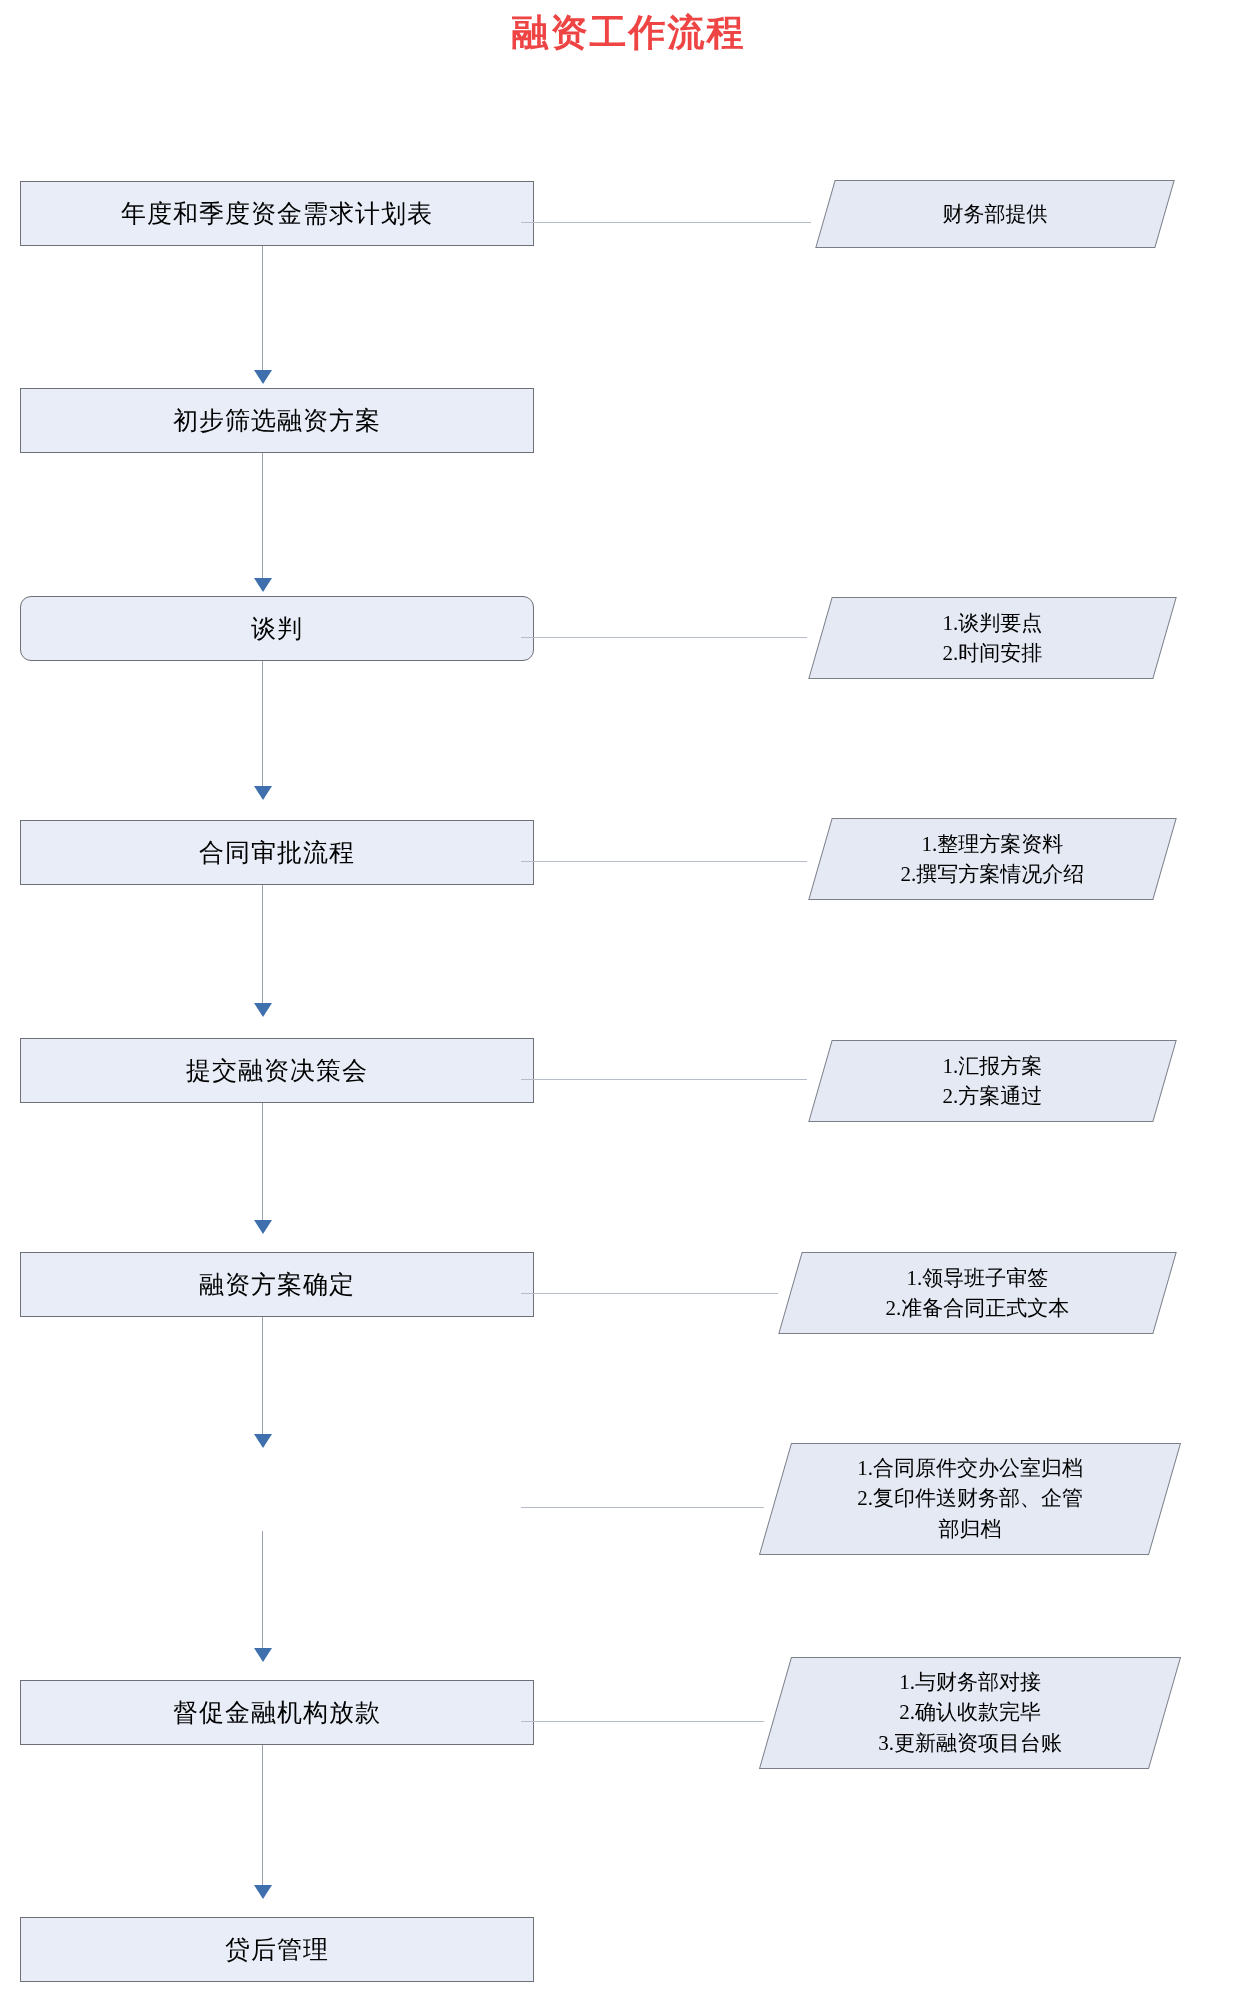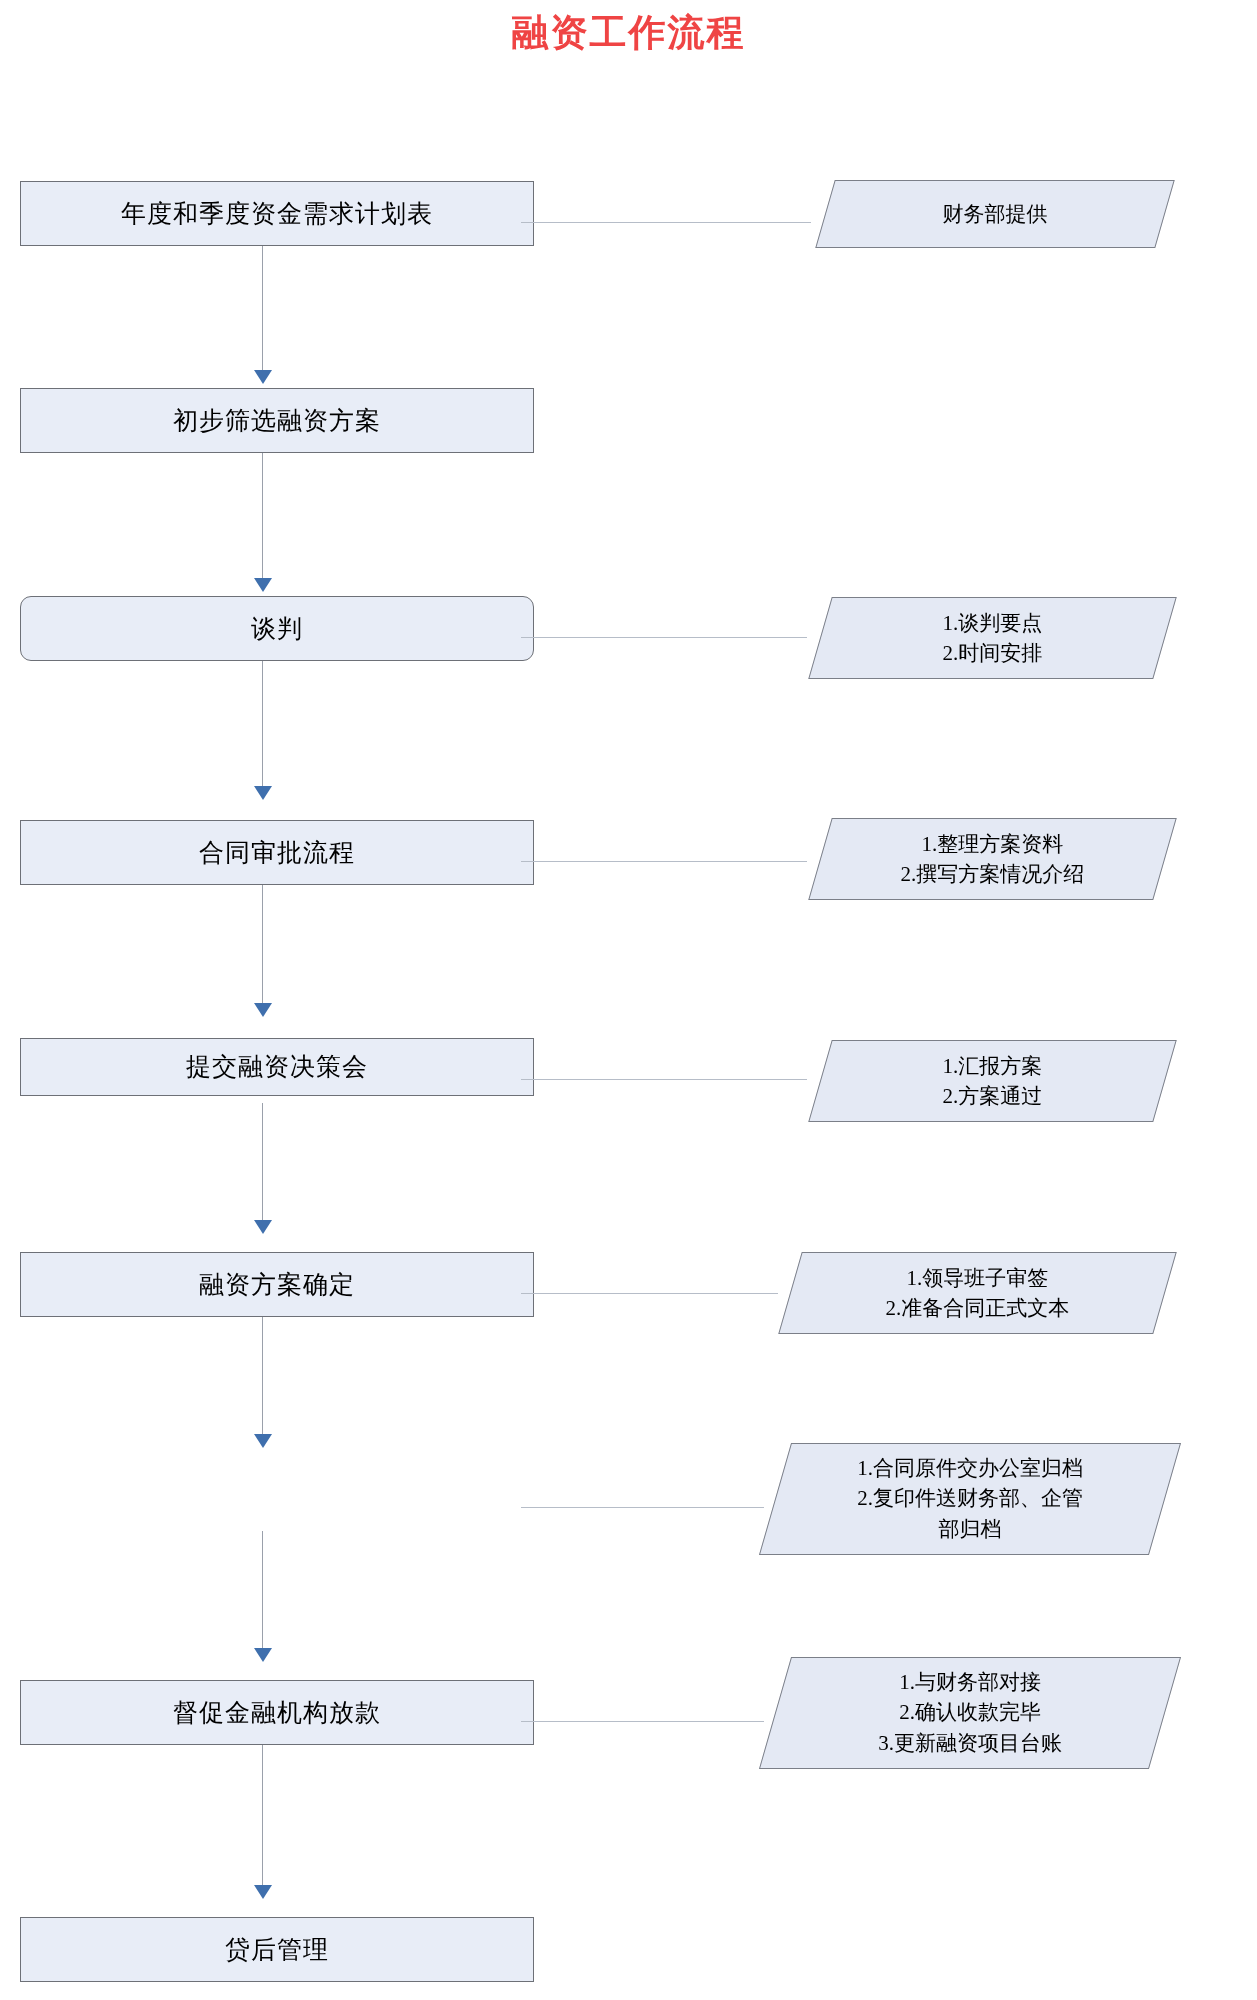--- a/index.html
+++ b/index.html
@@ -142,21 +142,21 @@
     <span>合同审批流程</span>
   </div>
   <div class="h-link" style="left:521px; top:861px; width:286px;"></div>
   <div class="note-node" style="left:820px; top:818px; width:345px; height:82px;">
     <span class="note-text">1.整理方案资料
 2.撰写方案情况介绍</span>
   </div>
   <div class="v-stem" style="top:885px; height:118px;"></div>
   <div class="v-arrow" style="top:1003px;"></div>
 
-  <div class="process-node" style="top:1038px; height:58px;text-align:center;">
+  <div class="process-node" style="top:1038px; height:65px;text-align:center;">
     <span>提交融资决策会</span>
   </div>
   <div class="h-link" style="left:521px; top:1079px; width:286px;"></div>
   <div class="note-node" style="left:820px; top:1040px; width:345px; height:82px;">
     <span class="note-text">1.汇报方案
 2.方案通过</span>
   </div>
   <div class="v-stem" style="top:1103px; height:117px;"></div>
   <div class="v-arrow" style="top:1220px;"></div>
 

